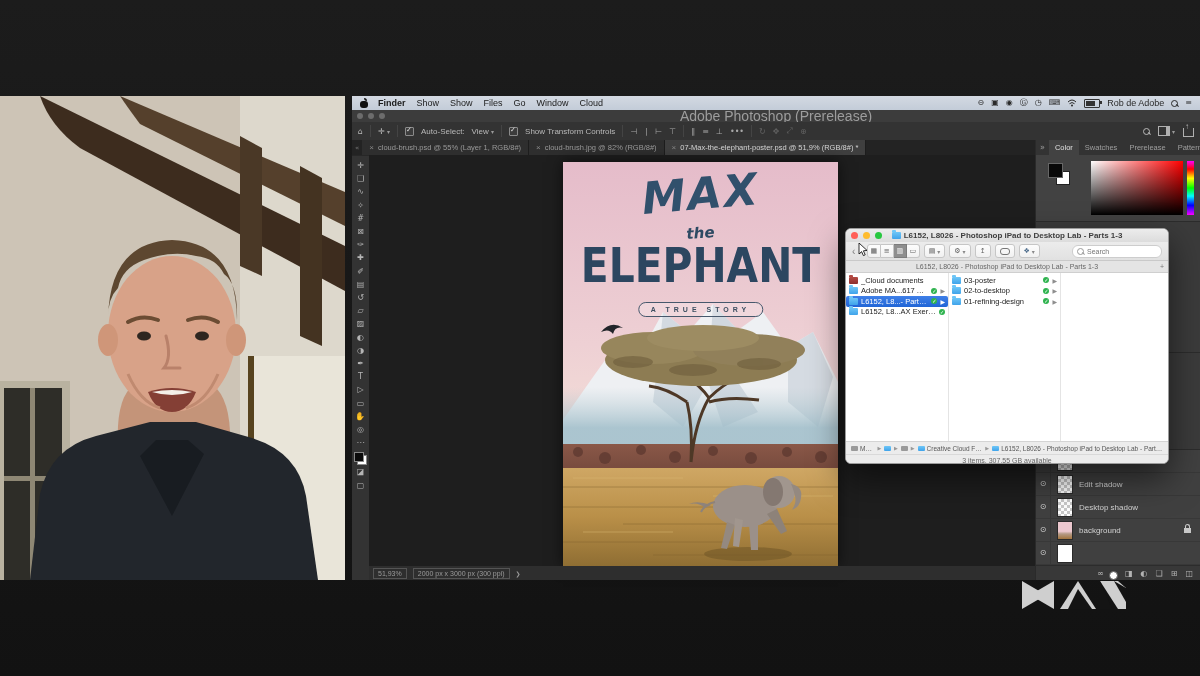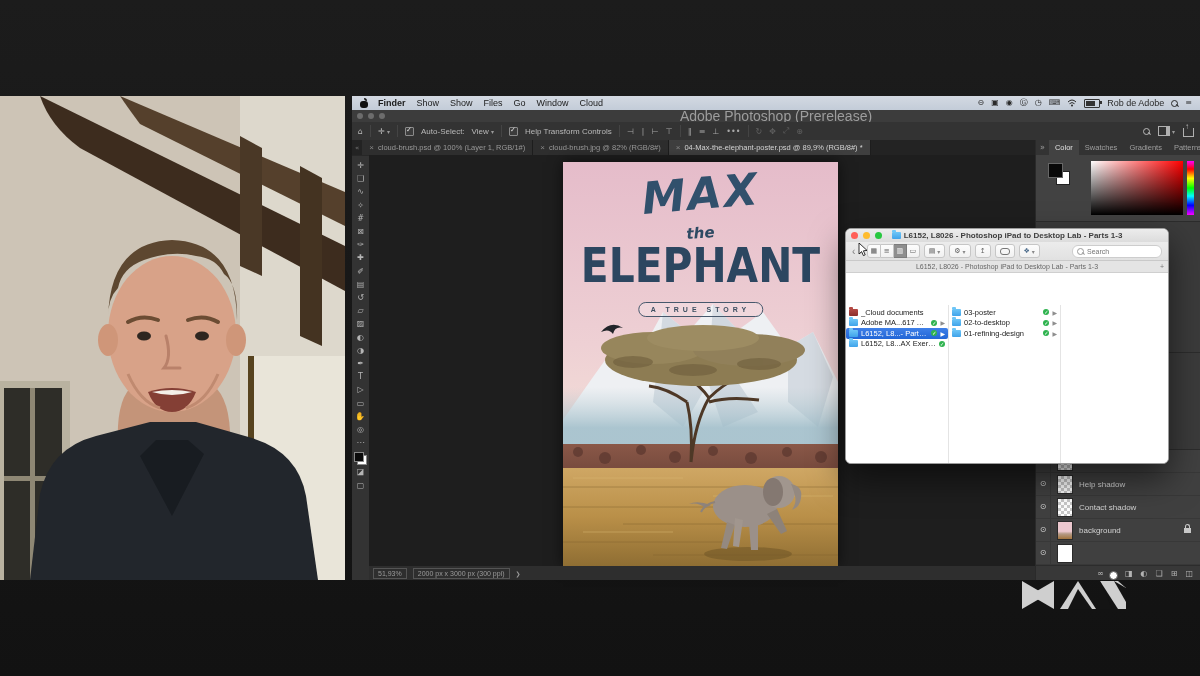--- a/index.html
+++ b/index.html
@@ -129,21 +129,21 @@
   .fseg .fbtn{border-radius:0;border-left:none;width:12px;padding:0;}
   .fseg .fbtn:first-child{border-radius:3px 0 0 3px;border-left:1px solid #c6c6c6;}
   .fseg .fbtn:last-child{border-radius:0 3px 3px 0;}
   .fseg .fbtn.sel{background:#8e8e8e;color:#fff;border-color:#7c7c7c;}
   .f-search{margin-left:auto;width:80px;height:11px;border:1px solid #cdcdcd;border-radius:6px;background:#fff;
             display:flex;align-items:center;gap:3px;padding:0 4px;color:#9a9a9a;}
   .f-search input{border:none;outline:none;width:58px;font-size:7px;color:#555;background:transparent;padding:0;}
   .f-tabbar{height:11px;background:#e4e4e4;border-bottom:1px solid #cfcfcf;display:flex;align-items:center;justify-content:center;
             font-size:7px;color:#666;position:relative;}
   .f-tabbar .plus{position:absolute;right:4px;color:#777;}
-  .f-cols{position:relative;height:168px;background:#fff;display:flex;margin-top:32px;}
+  .f-cols{position:relative;height:168px;background:#fff;display:flex;}
   .f-col{width:103px;border-right:1px solid #e4e4e4;box-sizing:border-box;padding-top:2px;}
   .f-col.c2{width:112px;}
   .f-col.c3{flex:1;border-right:none;}
   .f-row{display:flex;align-items:center;gap:3px;height:10.5px;padding:0 3px;font-size:7.5px;color:#222;white-space:nowrap;}
   .f-row .nm{overflow:hidden;text-overflow:ellipsis;flex:1;}
   .f-row.sel{background:linear-gradient(#3f80e8,#2165d6);color:#fff;border-radius:2px;}
   .chk{width:6px;height:6px;border-radius:50%;background:#2fb34f;color:#fff;font-size:5px;line-height:6px;text-align:center;flex:none;}
   .chev{color:#8e8e8e;font-size:6px;flex:none;}
   .f-row.sel .chev{color:#fff;}
   .f-pathbar{height:12px;background:#ececec;border-top:1px solid #d4d4d4;display:flex;align-items:center;
@@ -244,21 +244,21 @@
     <div class="abs ps-opts">
       <span class="ico">⌂</span>
       <span class="sep"></span>
       <span><span class="ico">✛</span> <span class="caret">▾</span></span>
       <span class="sep"></span>
       <span class="cb"></span>
       <span>Auto-Select:</span>
       <span><span>View</span> <span class="caret">▾</span></span>
       <span class="sep"></span>
       <span class="cb"></span>
-      <span>Help Transform Controls</span>
+      <span>Show Transform Controls</span>
       <span class="sep"></span>
       <span class="ai ico">⊣</span>
       <span class="ai ico">∣</span>
       <span class="ai ico">⊢</span>
       <span class="ai ico">⊤</span>
       <span class="sep"></span>
       <span class="ai ico">∥</span>
       <span class="ai ico">≡</span>
       <span class="ai ico">⊥</span>
       <span class="ai ico">•••</span>
@@ -274,29 +274,29 @@
             <span class="caret">▾</span>
           </span>
         <span class="sharebox"></span>
       </span>
     </div>
 
     <div class="abs ps-tabs">
       <span class="tab-chev ico">«</span>
       <span class="ps-tab">
         <span class="tab-x">×</span>
-        <span>cloud-brush.psd @ 100% (Layer 1, RGB/1#)</span>
+        <span>cloud-brush.psd @ 55% (Layer 1, RGB/8#)</span>
       </span>
       <span class="ps-tab">
         <span class="tab-x">×</span>
         <span>cloud-brush.jpg @ 82% (RGB/8#)</span>
       </span>
       <span class="ps-tab active">
         <span class="tab-x">×</span>
-        <span>04-Max-the-elephant-poster.psd @ 89,9% (RGB/8#) *</span>
+        <span>07-Max-the-elephant-poster.psd @ 51,9% (RGB/8#) *</span>
       </span>
       <span class="tab-chev ico" style="margin-left:auto;">»</span>
     </div>
 
     <div class="abs ps-toolstrip" id="ps-tools">
         <span class="tool">✛</span>
         <span class="tool">❑</span>
         <span class="tool">∿</span>
         <span class="tool">✧</span>
         <span class="tool">#</span>
@@ -425,21 +425,21 @@
         <span>2000 px x 3000 px (300 ppi)</span>
       </span>
       <span class="ico" style="font-size:6px;">❯</span>
     </div>
 
     <div class="abs ps-dock">
       <div class="dock-tabs">
         <span class="dchev ico">»</span>
         <span class="dock-tab active">Color</span>
         <span class="dock-tab">Swatches</span>
-        <span class="dock-tab">Gradients</span>
+        <span class="dock-tab">Prerelease</span>
         <span class="dock-tab">Patterns</span>
       </div>
       <div class="colorpanel">
         <div class="cfg">
             <span class="b"></span>
             <span class="f"></span>
           </div>
         <div class="satbox"></div>
         <div class="huebar"></div>
       </div>
@@ -447,26 +447,26 @@
       <div class="midpanel2"></div>
       <div class="layers" id="ps-layers" style="height:118px;">
           <div class="lrow">
             <span class="leye ico">⊙</span>
             <span class="lthumb checker"></span>
             <span class="lname">Feet</span>
           </div>
           <div class="lrow">
             <span class="leye ico">⊙</span>
             <span class="lthumb checker"></span>
-            <span class="lname">Help shadow</span>
+            <span class="lname">Edit shadow</span>
           </div>
           <div class="lrow">
             <span class="leye ico">⊙</span>
             <span class="lthumb checker"></span>
-            <span class="lname">Contact shadow</span>
+            <span class="lname">Desktop shadow</span>
           </div>
           <div class="lrow">
             <span class="leye ico">⊙</span>
             <span class="lthumb pink"></span>
             <span class="lname">background</span>
             <span class="lock"></span>
           </div>
           <div class="lrow">
             <span class="leye ico">⊙</span>
             <span class="lthumb white"></span>

